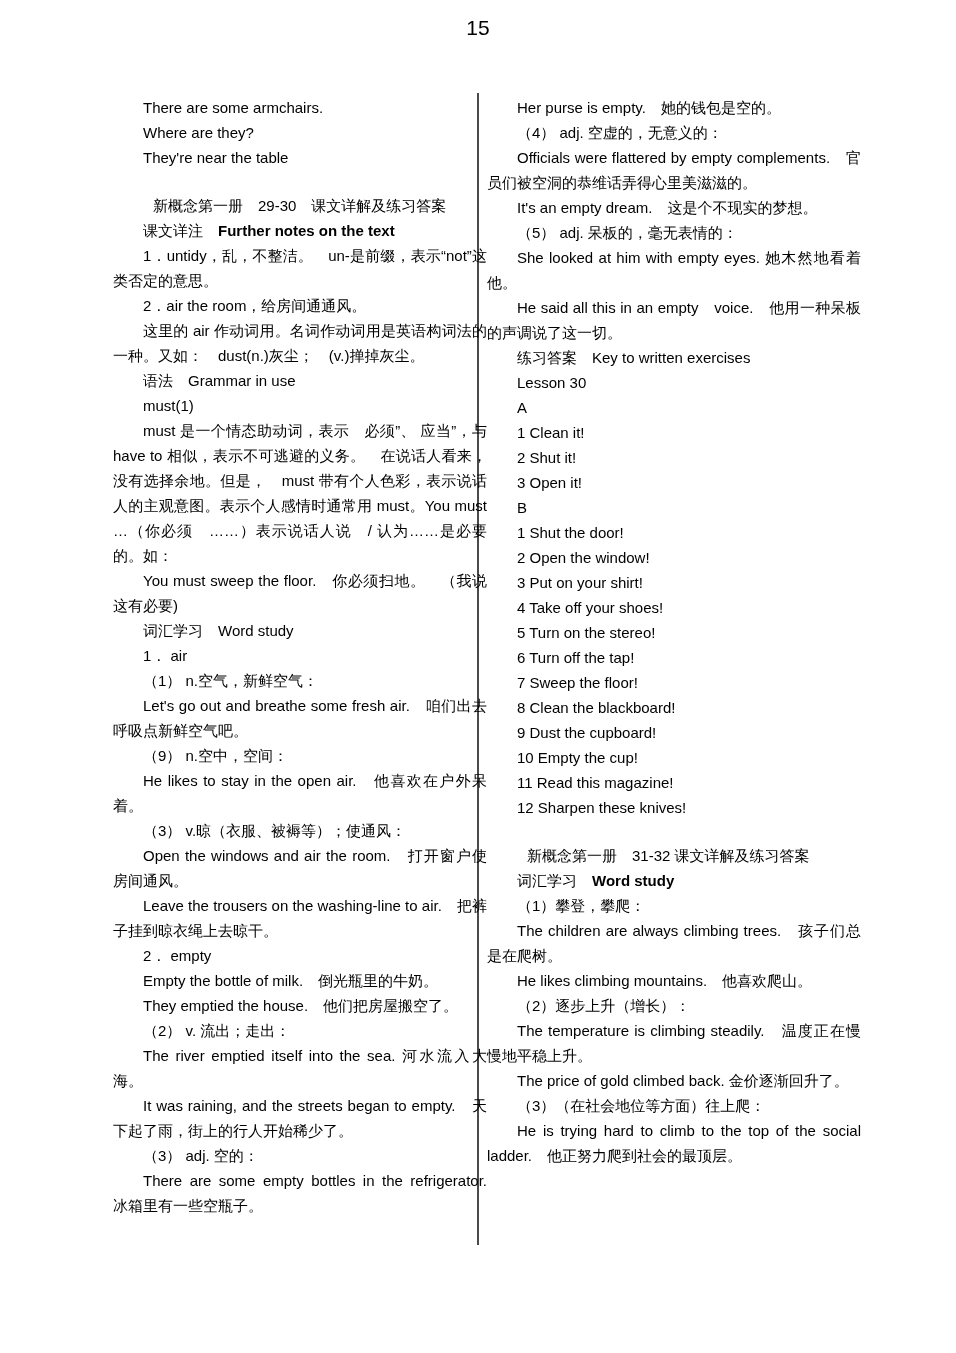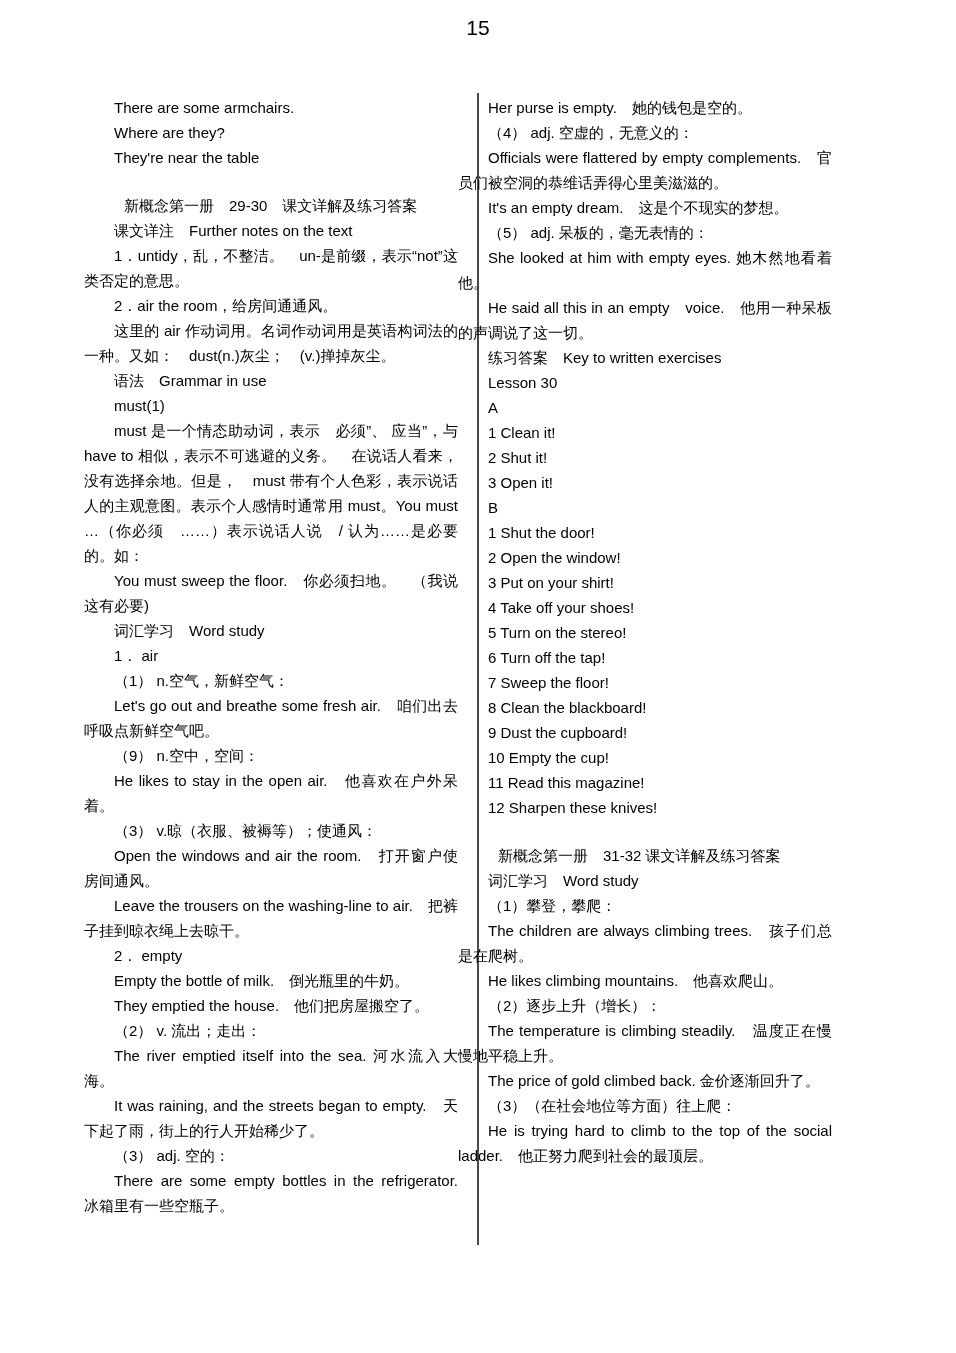--- a/index.html
+++ b/index.html
@@ -21,40 +21,40 @@
     line-height: 20px;
   }
   .divider {
     position: absolute;
     left: 477px; top: 93px;
     width: 2px; height: 1152px;
     background: #4a4a4a;
   }
   .columns {
     position: absolute;
-    top: 95px; left: 84px; width: 790px;
+    top: 95px; left: 92px; width: 790px;
     display: flex;
-    justify-content: flex-start;
+    justify-content: center;
   }
   .col { width: 374px; }
   .col.right { width: 374px; }
   .para {
     margin: 0;
     font-size: 15px;
     line-height: 25px;
     text-align: justify;
     text-indent: 30px;
     word-break: break-word;
   }
   .section-title {
     text-indent: 0;
     margin-top: 23px;
     margin-left: 40px;
   }
-  .b { font-weight: normal; margin-top: 27px; }
+  .b { font-weight: bold; margin-top: 27px; }
 </style>
 </head>
 <body>
 
 <div class="page">
   <div class="page-number">15</div>
 
   <div class="divider"></div>
 
   <div class="columns">

